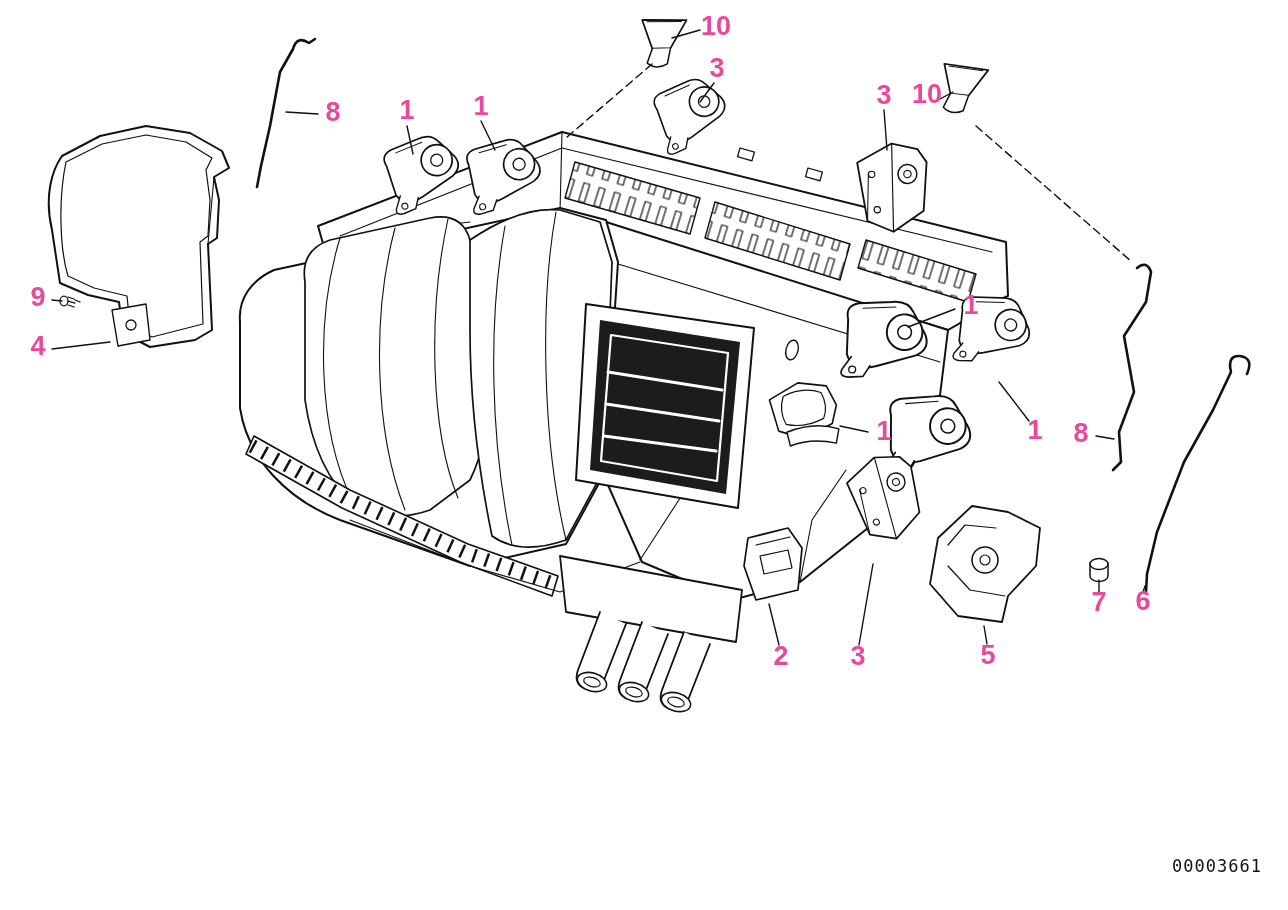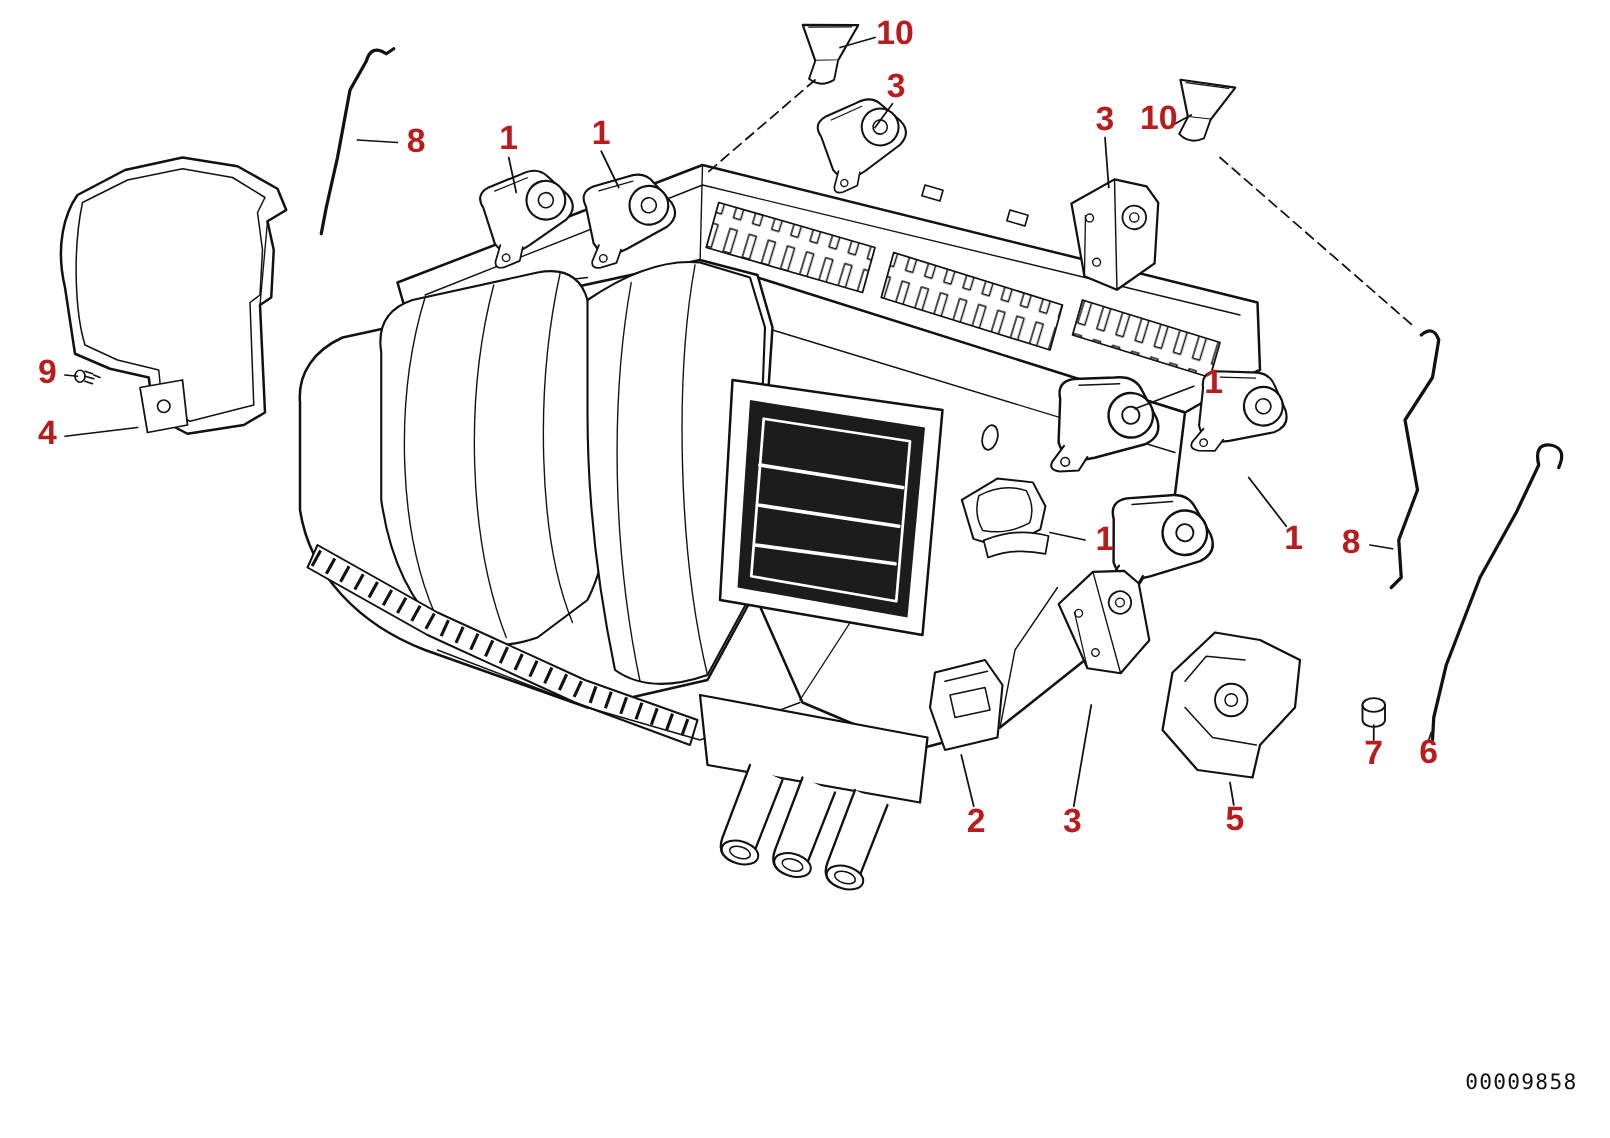--- a/index.html
+++ b/index.html
@@ -25,21 +25,21 @@
     left: 0;
     top: 0;
     width: 100%;
     height: 100%;
     pointer-events: none;
   }
   .callout {
     position: absolute;
     transform: translate(-50%, -54%);
     font: 700 27px "Liberation Sans", sans-serif;
-    color: #b91c1c;
+    color: #ec4899;
     letter-spacing: 0;
     white-space: nowrap;
   }
   .doc-number {
     position: absolute;
     right: 26px;
     bottom: 34px;
     font-family: "DejaVu Sans Mono", monospace;
     font-size: 17px;
     letter-spacing: 1px;
@@ -231,14 +231,14 @@
       <span class="callout" style="left: 884px; top: 433px;">1</span>
       <span class="callout" style="left: 1035px; top: 432px;">1</span>
       <span class="callout" style="left: 1081px; top: 435px;">8</span>
       <span class="callout" style="left: 1099px; top: 604px;">7</span>
       <span class="callout" style="left: 1143px; top: 603px;">6</span>
       <span class="callout" style="left: 781px; top: 658px;">2</span>
       <span class="callout" style="left: 858px; top: 658px;">3</span>
       <span class="callout" style="left: 988px; top: 657px;">5</span>
     </div>
 
-  <div class="doc-number">00009858</div>
+  <div class="doc-number">00003661</div>
 </div>
 
 </body></html>

